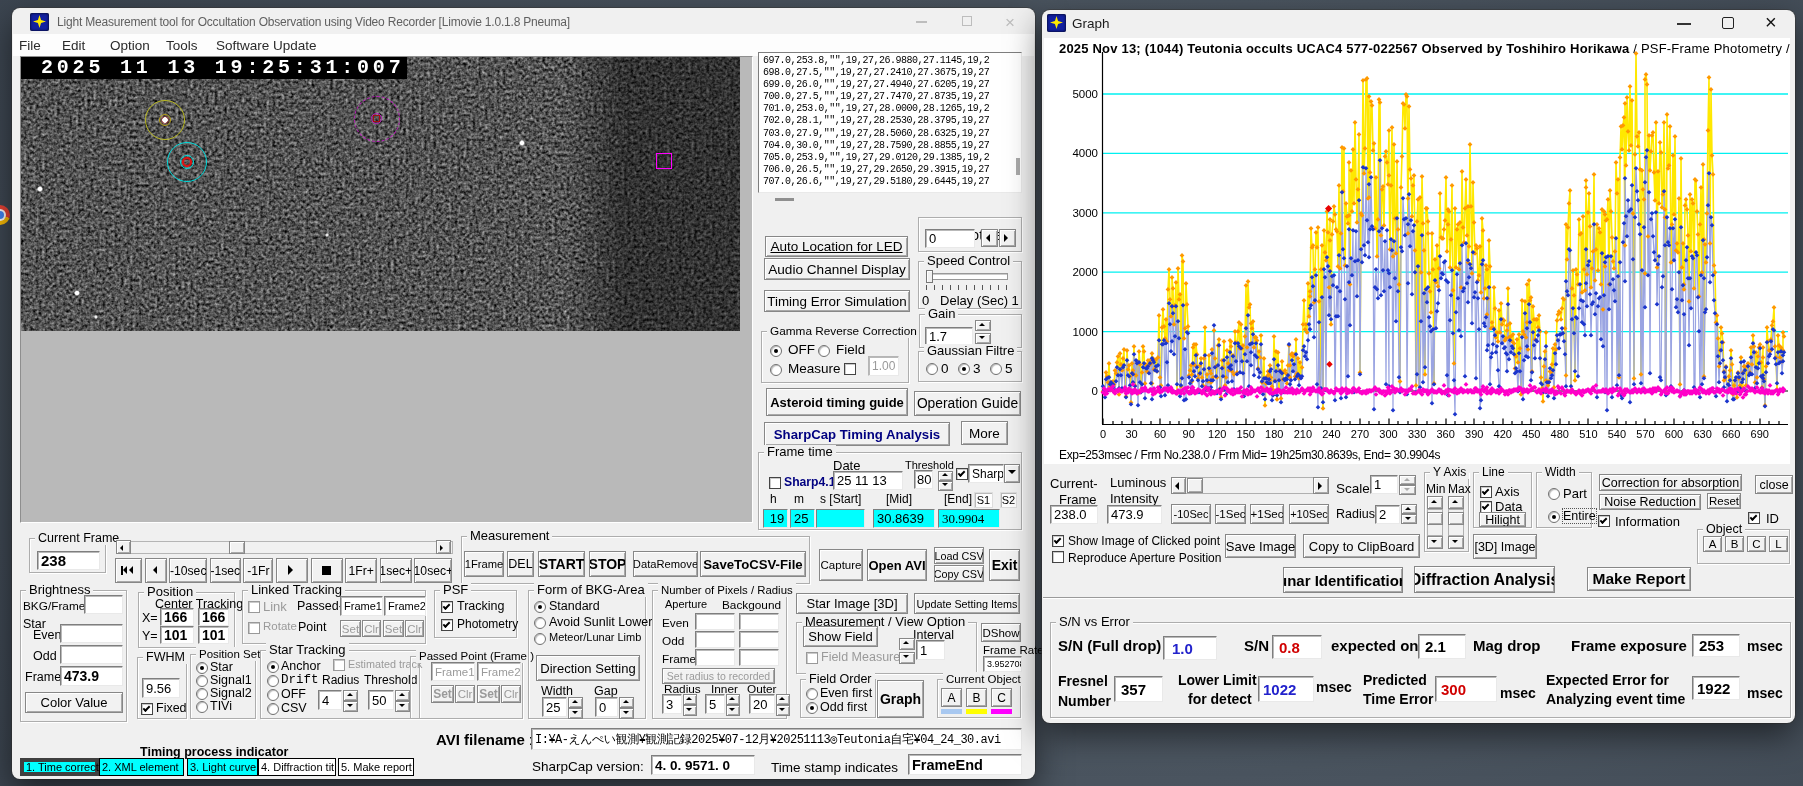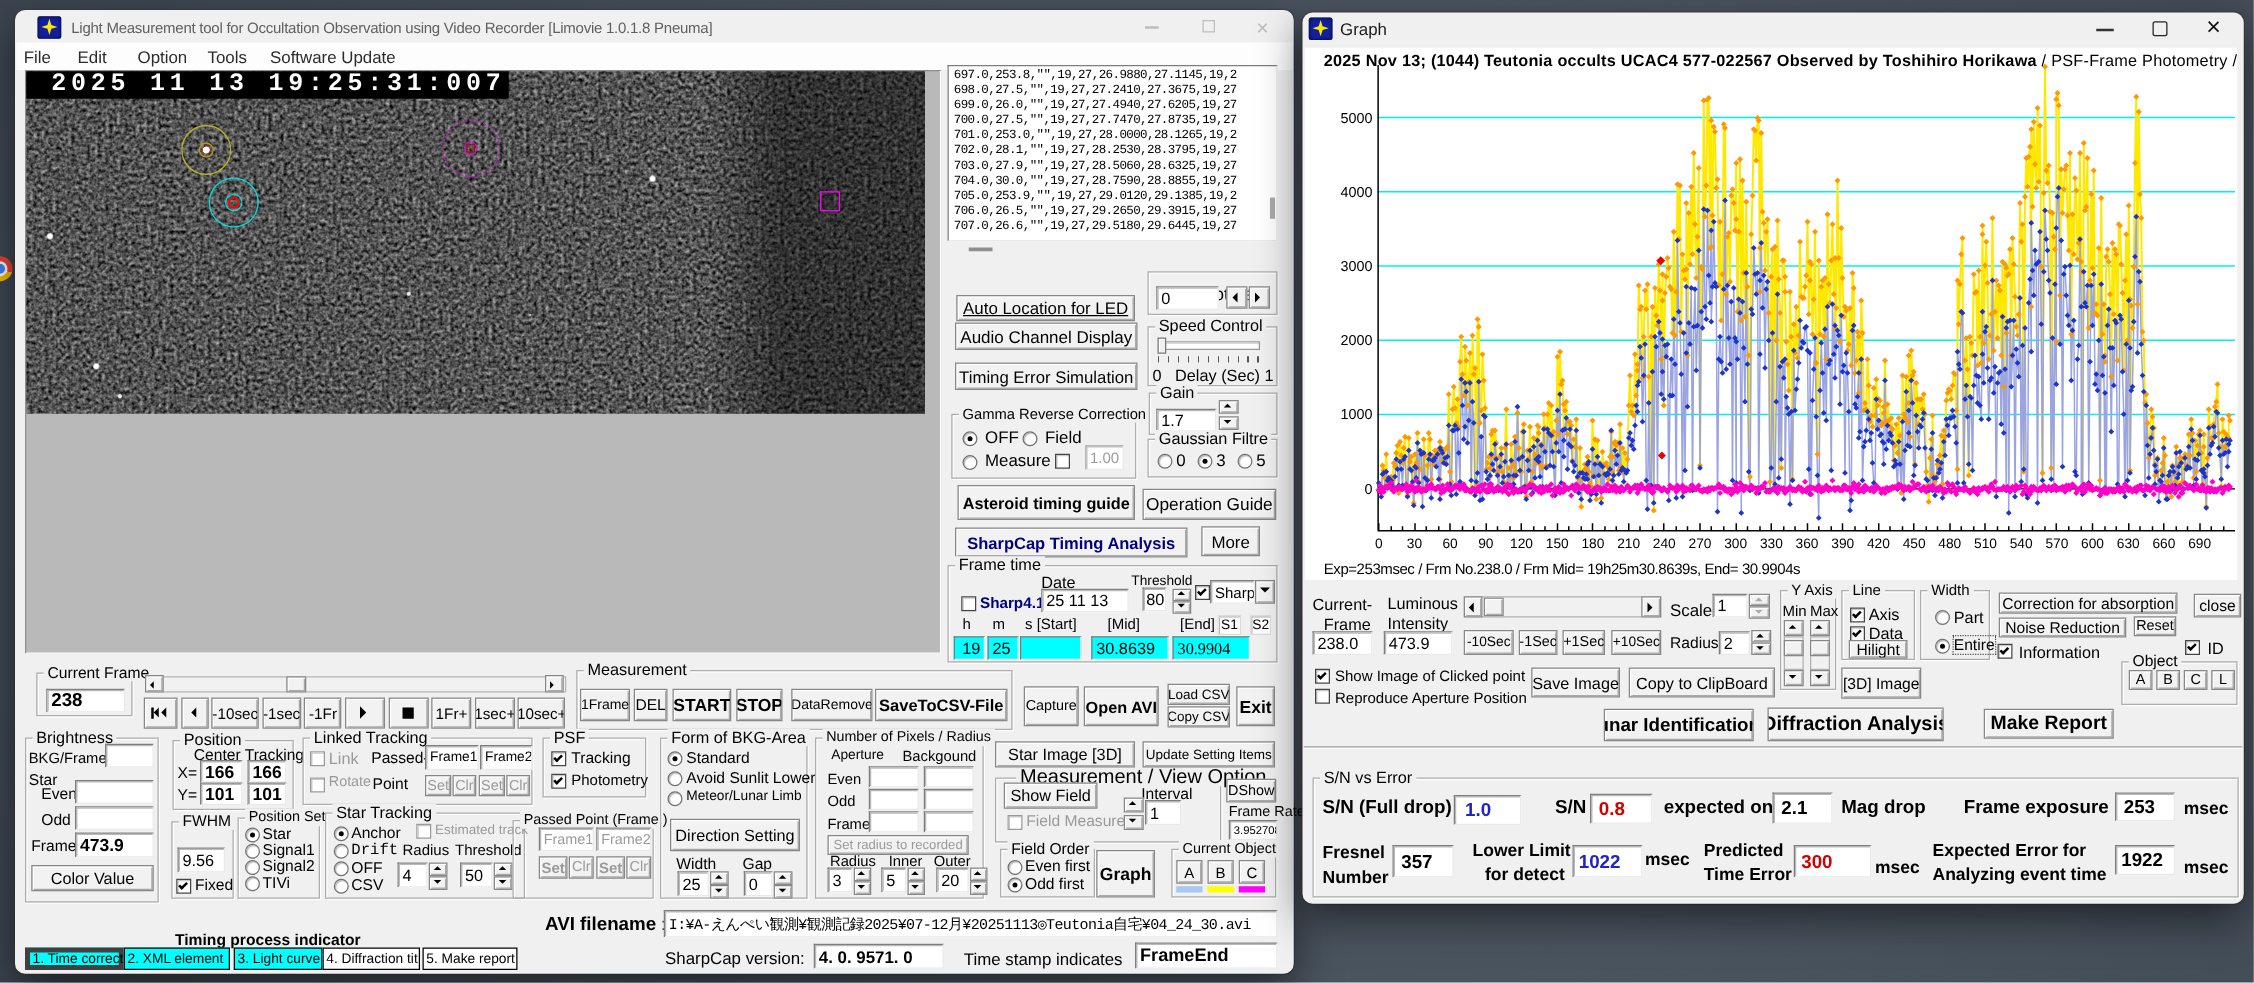--- a/index.html
+++ b/index.html
@@ -387,21 +387,21 @@
 <div class="a btn " style="left:726px;top:705px;width:14px;height:11px;font-size:6px;"></div>
 <div class="a" style="left:729px;top:708px;width:0;height:0;border-left:3.5px solid transparent;border-right:3.5px solid transparent;border-top:3.5px solid #000;"></div>
 <div class="a tb " style="left:749px;top:694px;width:26px;height:20px;font-size:13px;">20</div>
 <div class="a btn " style="left:776px;top:694px;width:14px;height:11px;font-size:6px;"></div>
 <div class="a" style="left:779px;top:697px;width:0;height:0;border-left:3.5px solid transparent;border-right:3.5px solid transparent;border-bottom:3.5px solid #000;"></div>
 <div class="a btn " style="left:776px;top:705px;width:14px;height:11px;font-size:6px;"></div>
 <div class="a" style="left:779px;top:708px;width:0;height:0;border-left:3.5px solid transparent;border-right:3.5px solid transparent;border-top:3.5px solid #000;"></div>
 <div class="a btn " style="left:796px;top:593px;width:112px;height:21px;font-size:13px;">Star Image [3D]</div>
 <div class="a btn " style="left:914px;top:593px;width:106px;height:21px;font-size:10.8px;">Update Setting Items</div>
 <div class="a gb" style="left:796px;top:622px;width:181px;height:52px;"></div>
-<div class="a gl" style="left:802px;top:615px;font-size:16px;margin-left:11px;">Measurement / View Option</div>
+<div class="a gl" style="left:802px;top:615px;font-size:13px;">Measurement / View Option</div>
 <div class="a btn " style="left:803px;top:626px;width:75px;height:21px;font-size:13px;">Show Field</div>
 <div class="a ckb" style="left:806px;top:652px;width:12px;height:12px;border-color:#999"></div>
 <div class="a" style="left:821px;top:650px;font-size:12.5px;white-space:nowrap;color:#9a9a9a">Field Measure</div>
 <div class="a" style="left:913px;top:628px;font-size:12.5px;white-space:nowrap;">Interval</div>
 <div class="a btn " style="left:899px;top:638px;width:16px;height:12px;font-size:6px;"></div>
 <div class="a" style="left:903px;top:641px;width:0;height:0;border-left:3.5px solid transparent;border-right:3.5px solid transparent;border-bottom:3.5px solid #000;"></div>
 <div class="a btn " style="left:899px;top:652px;width:16px;height:12px;font-size:6px;"></div>
 <div class="a" style="left:903px;top:655px;width:0;height:0;border-left:3.5px solid transparent;border-right:3.5px solid transparent;border-top:3.5px solid #000;"></div>
 <div class="a tb " style="left:916px;top:640px;width:29px;height:20px;font-size:13px;">1</div>
 <div class="a btn " style="left:981px;top:623px;width:40px;height:19px;font-size:11.5px;">DShow</div>

